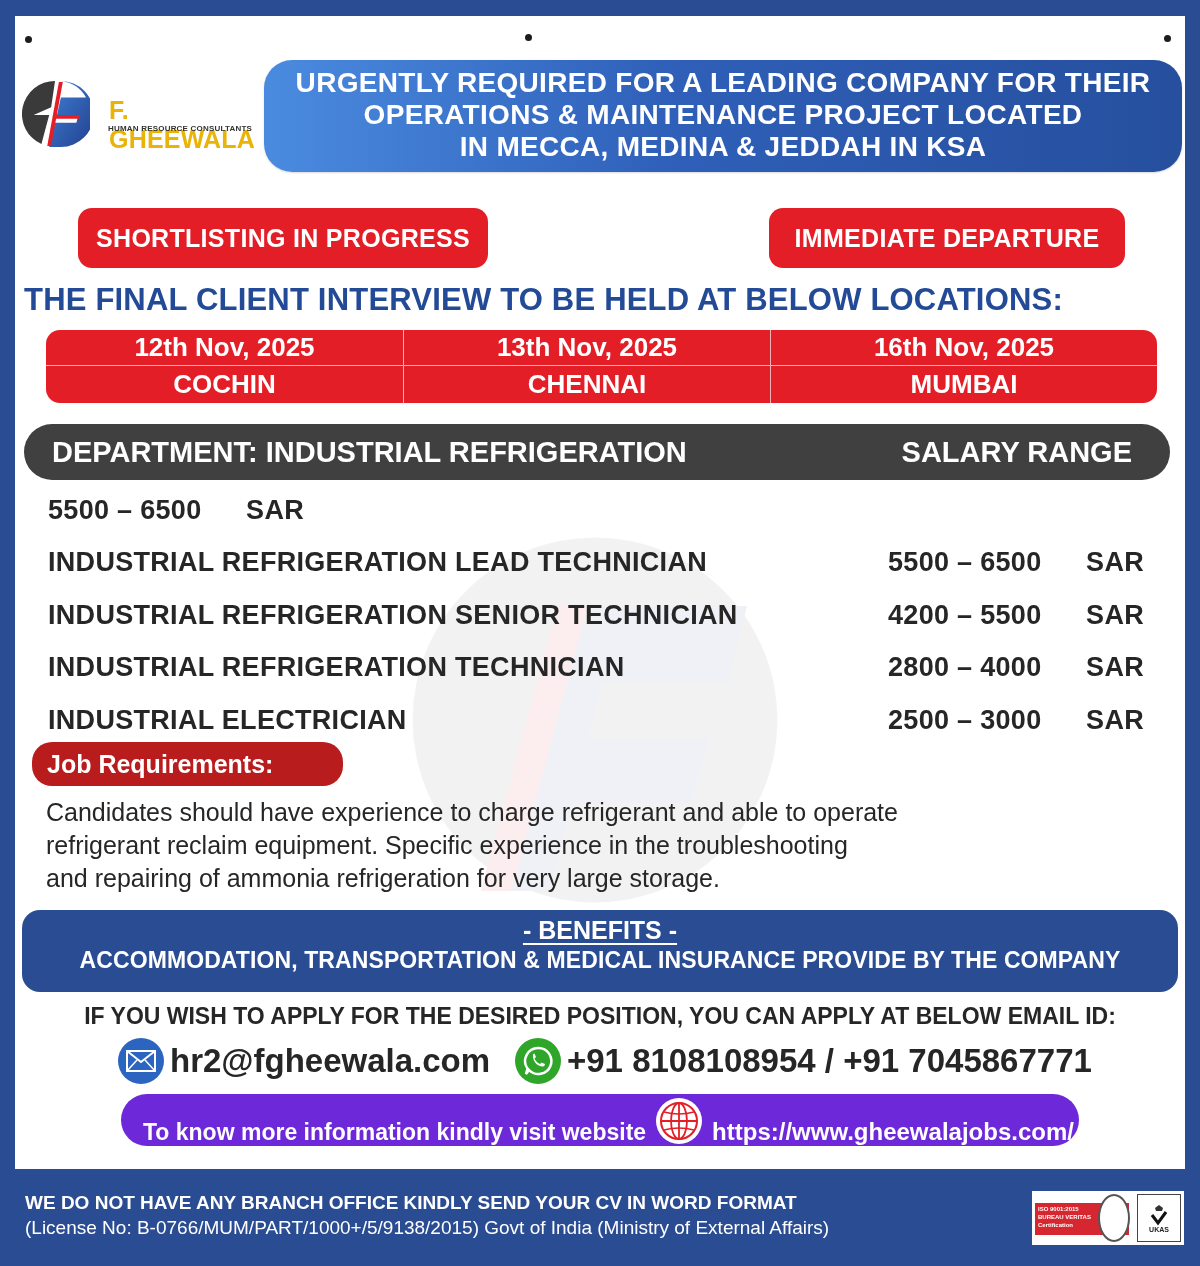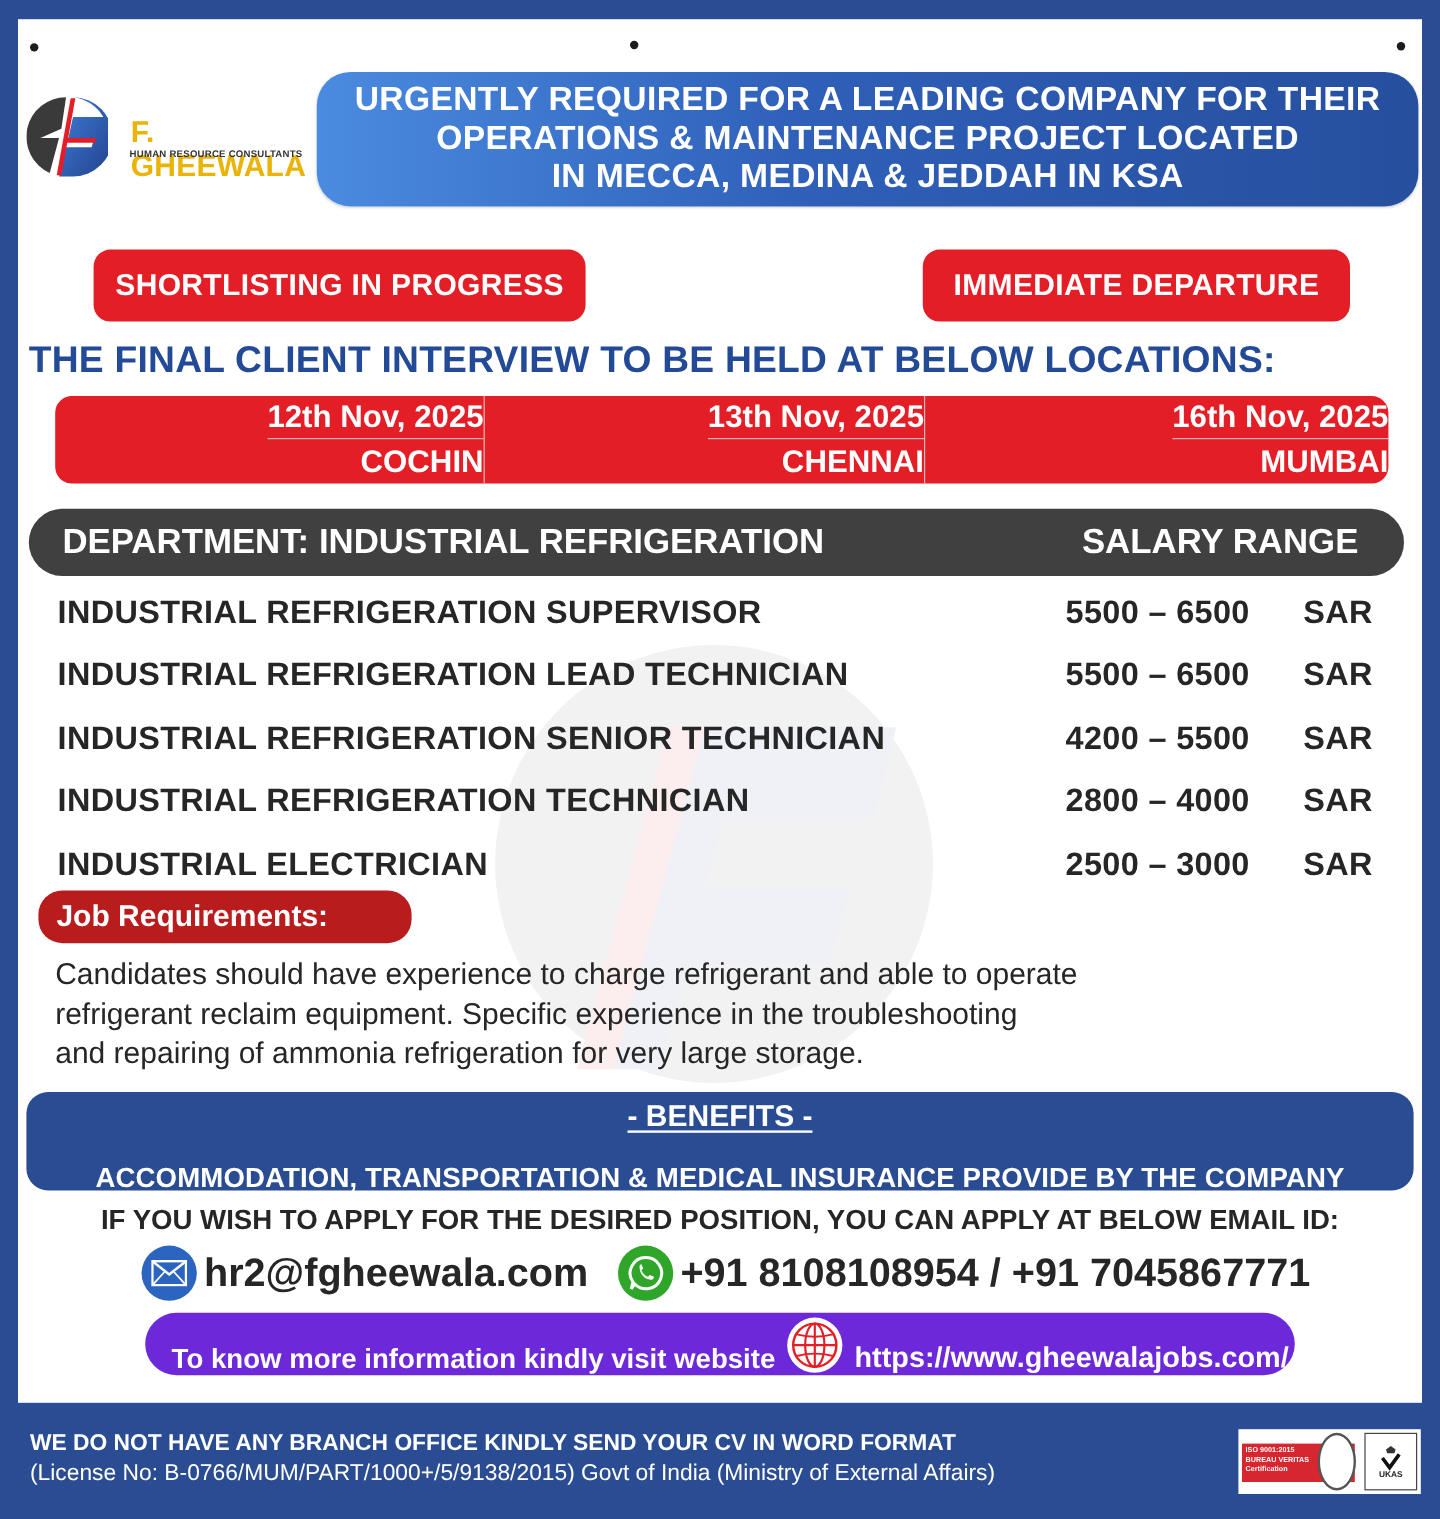--- a/index.html
+++ b/index.html
@@ -49,21 +49,21 @@
 
   .interview-title {
     position: absolute; left: 24px; top: 282px; width: 1160px;
     font-size: 31px; font-weight: 700; color: #234a96; letter-spacing: 0.2px; white-space: nowrap;
   }
 
   .schedule {
     position: absolute; left: 46px; top: 330px; width: 1111px; height: 73px;
     background: #e41e26; border-radius: 14px; display: flex; overflow: hidden;
   }
-  .sched-col { flex: 1; border-right: 1px solid #f7b3b3; display: flex; flex-direction: column; align-items: flex-end; }
+  .sched-col { flex: 1; border-right: 1px solid #f7b3b3; display: flex; flex-direction: column; }
   .sched-col:last-child { border-right: none; }
   .sched-col:nth-child(1) { flex: 0 0 358px; }
   .sched-col:nth-child(2) { flex: 0 0 367px; }
   .sched-date, .sched-city {
     height: 36px; color: #fff; font-weight: 700; font-size: 26px;
     display: flex; align-items: center; justify-content: center;
   }
   .sched-date { border-bottom: 1px solid #f7b3b3; }
 
   .dept-header {
@@ -91,21 +91,21 @@
   }
   .req-text div { white-space: nowrap; }
 
   .benefits {
     position: absolute; left: 22px; top: 910px; width: 1156px; height: 82px;
     background: #2a4c92; border-radius: 18px; color: #fff; text-align: center; font-weight: 700;
   }
   .benefits-title {
     margin-top: 6px; font-size: 25px; text-decoration: underline; text-underline-offset: 4px;
   }
-  .benefits-text { margin-top: 23px; font-size: 23px; white-space: nowrap; letter-spacing: 0.1px; }
+  .benefits-text { margin-top: 2px; font-size: 23px; white-space: nowrap; letter-spacing: 0.1px; }
 
   .apply-text {
     position: absolute; left: 0; top: 1003px; width: 1200px; text-align: center;
     font-size: 23px; font-weight: 700; color: #262626; white-space: nowrap;
   }
 
   .contact-row { position: absolute; left: 118px; top: 1038px; height: 48px; width: 980px; }
   .contact-email { position: absolute; left: 0; top: 0; display: flex; align-items: center; }
   .contact-phone { position: absolute; left: 397px; top: 0; display: flex; align-items: center; }
   .contact-text { font-size: 33px; font-weight: 700; color: #262626; margin-left: 6px; white-space: nowrap; }
@@ -204,21 +204,20 @@
   </div>
 </div>
 
 <div class="dept-header">
   <span>DEPARTMENT: INDUSTRIAL REFRIGERATION</span>
   <span>SALARY RANGE</span>
 </div>
 
 <div class="jobs">
   <div class="job-row">
-    <span class="job-title">INDUSTRIAL REFRIGERATION SUPERVISOR</span>
     <span class="job-salary">
       <span>5500 – 6500</span>
       <span>SAR</span>
     </span>
   </div>
   <div class="job-row">
     <span class="job-title">INDUSTRIAL REFRIGERATION LEAD TECHNICIAN</span>
     <span class="job-salary">
       <span>5500 – 6500</span>
       <span>SAR</span>

